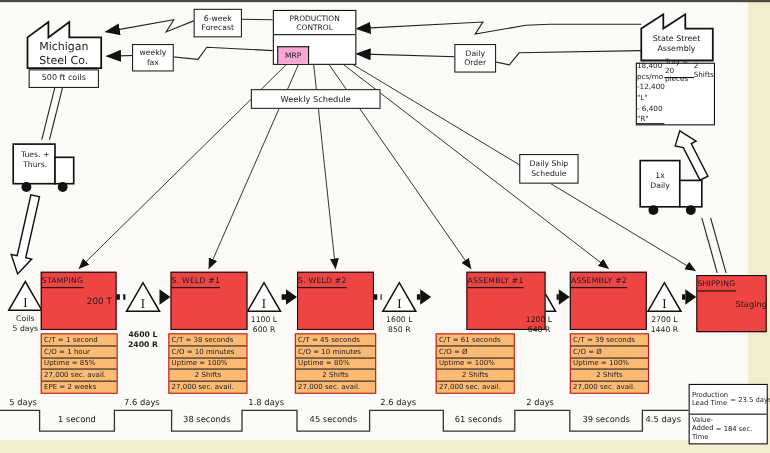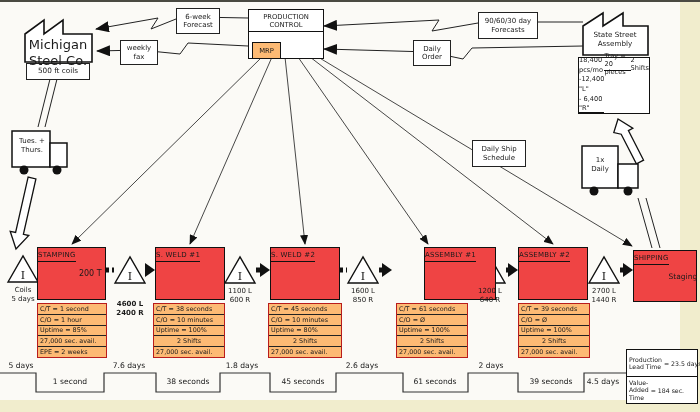--- a/index.html
+++ b/index.html
@@ -18,21 +18,21 @@
             font-size:7px;letter-spacing:.2px;}
   .proc .bd{flex:1;display:flex;align-items:center;justify-content:center;font-size:8px;}
   .dbox{position:absolute;border:1px solid #b91c1c;background:#fdba74;z-index:2;display:flex;flex-direction:column;}
   .dbox .r{flex:1;border-bottom:1px solid #222;font-size:6.4px;display:flex;align-items:center;padding-left:2px;white-space:nowrap;overflow:hidden;}
   .dbox .r:last-child{border-bottom:none;}
   .dbox .r.c{justify-content:center;padding-left:0;}
   .pc{position:absolute;left:248px;top:9px;width:74px;height:48px;border:1.4px solid #111;background:#fff;z-index:2;}
   .pc .ttl{border-bottom:1.2px solid #111;height:21px;display:flex;align-items:center;justify-content:center;
            font-size:6.8px;text-align:center;}
   .pc .mrp{position:absolute;left:3px;bottom:0;width:27px;height:15px;border:1.1px solid #111;border-bottom:none;
-           background:#fdba74;display:flex;align-items:center;justify-content:center;font-size:6.8px;}
+           background:#f9a8d4;display:flex;align-items:center;justify-content:center;font-size:6.8px;}
   .dem{position:absolute;left:578px;top:57px;width:70px;height:55px;border:1.2px solid #111;background:#fff;
        z-index:2;display:flex;flex-direction:row;font-size:6.6px;}
   .dem .top{flex:1;border-bottom:1px solid #111;display:flex;flex-direction:column;justify-content:center;
             align-items:center;line-height:1.45;}
   .dem .row{height:12px;border-bottom:1px solid #111;display:flex;align-items:center;justify-content:center;}
   .dem .row:last-child{border-bottom:none;}
   .sum{position:absolute;left:626px;top:349px;width:70px;height:53px;border:1.2px solid #111;background:#fff;
        z-index:2;display:flex;flex-direction:column;font-size:6.2px;}
   .sum .row{flex:1;display:flex;align-items:center;gap:2px;padding:1px 2px;}
   .sum .row:first-child{border-bottom:1px solid #111;}
@@ -140,45 +140,44 @@
       <circle cx="628" cy="191" r="4.5" fill="#111" stroke="none"></circle>
     </g>
 
     <polyline fill="none" stroke="#333" stroke-width="1.2" points="0,373 36,373 36,392 104,392 104,373 156,373 156,392 220,392 220,373 270,373 270,392 336,392 336,373 403,373 403,392 468,392 468,373 518,373 518,392 584,392 584,373 626,373"></polyline>
   </svg>
 
   <div class="box pre" style="left:176px;top:8px;width:42px;height:24px;">6-week
 Forecast</div>
   <div class="box pre" style="left:120px;top:40px;width:36px;height:23px;">weekly
 fax</div>
-  <div class="box pre" style="left:478px;top:12px;width:58px;height:25px;">90/60/30 day
-Forecasts</div>
   <div class="box pre" style="left:413px;top:40px;width:36px;height:24px;">Daily
 Order</div>
+  <div class="box" style="left:228px;top:81px;width:116px;height:16px;font-size:7.5px;">Weekly Schedule</div>
   <div class="box pre" style="left:472px;top:140px;width:52px;height:25px;">Daily Ship
 Schedule</div>
   <div class="box" style="left:26px;top:63px;width:62px;height:15px;font-size:7.3px;">500 ft coils</div>
 
   <div class="pc">
     <div class="ttl pre">PRODUCTION
 CONTROL</div>
     <div class="mrp">MRP</div>
   </div>
 
   <div class="dem">
     <div class="top">
       <span>18,400 pcs/mo</span>
       <span>-12,400 "L"</span>
       <span>- 6,400 "R"</span>
     </div>
     <div class="row">Tray = 20 pieces</div>
     <div class="row">2 Shifts</div>
   </div>
 
-  <div class="lbl" style="left:28px;top:37px;width:60px;font-size:13px;">Michigan Steel Co.</div>
+  <div class="lbl" style="left:28px;top:37px;width:60px;font-size:10px;">Michigan Steel Co.</div>
   <div class="lbl" style="left:586px;top:30px;width:58px;font-size:7.2px;">State Street Assembly</div>
   <div class="lbl pre" style="left:14px;top:137px;width:36px;">Tues. +
 Thurs.</div>
   <div class="lbl pre" style="left:584px;top:156px;width:32px;">1x
 Daily</div>
   <div class="lbl pre" style="left:5px;top:286px;width:36px;">Coils
 5 days</div>
   <div class="lbl pre" style="left:111px;top:300px;width:38px;font-weight:bold;">4600 L
 2400 R</div>
   <div class="lbl pre" style="left:221px;top:287px;width:38px;">1100 L

